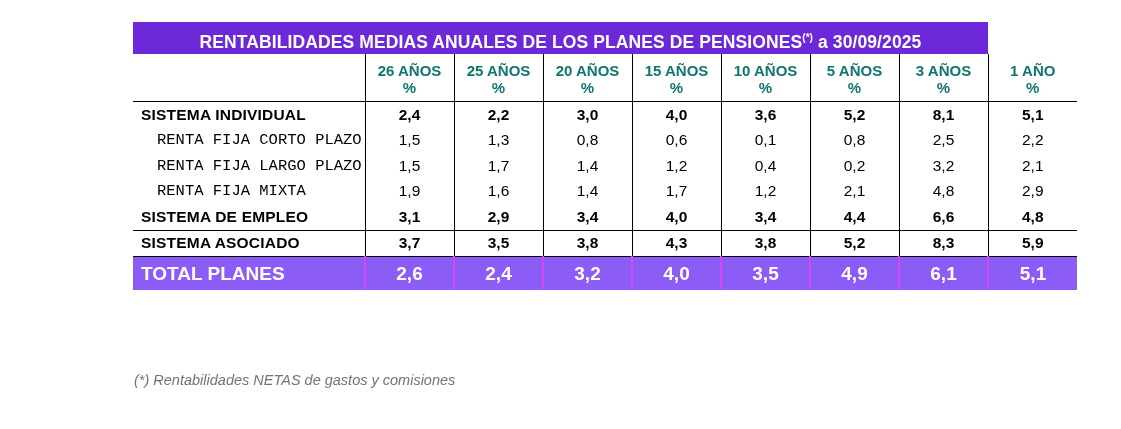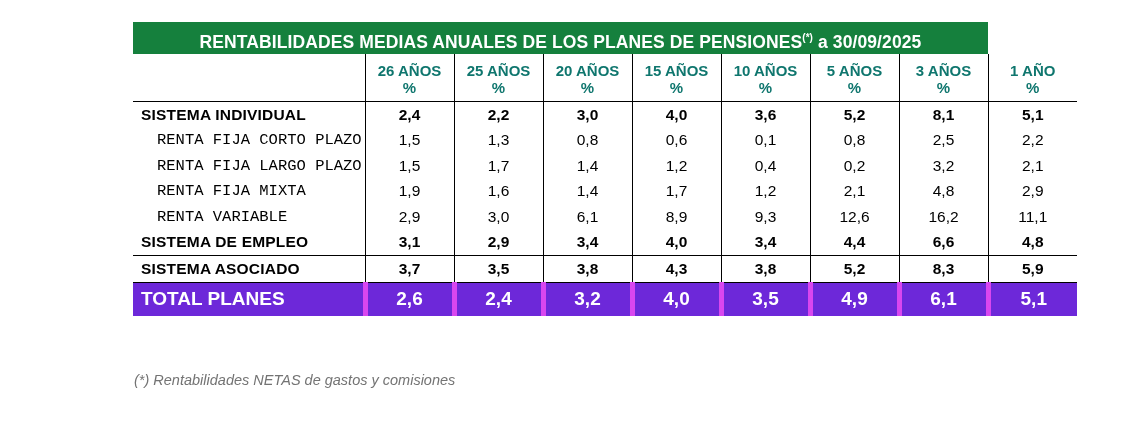--- a/index.html
+++ b/index.html
@@ -29,21 +29,21 @@
     border-collapse: collapse;
     width: 855px;
     table-layout: fixed;
   }
   table.rent td, table.rent th {
     padding: 0;
     margin: 0;
   }
   
   .title-bar {
-    background: #15803d;
+    background: #6d28d9;
     color: #ffffff;
     text-align: center;
     font-size: 17.5px;
     font-weight: bold;
     height: 32px;
     line-height: 32px;
     letter-spacing: 0.1px;
     white-space: nowrap;
   }
   .title-bar sup {
@@ -104,37 +104,37 @@
     font-family: Liberation Mono, monospace;
   }
   .rule-top td {
     border-top: 1.5px solid #000000;
   }
   .rule-bottom td {
     border-bottom: 1.5px solid #000000;
   }
   
   .total-row td {
-    background: #6d28d9;
+    background: #8b5cf6;
     color: #ffffff;
     font-weight: bold;
     font-size: 19px;
     height: 33px;
     vertical-align: middle;
   }
   .total-row td.label {
     text-align: left;
     padding-left: 8px;
     white-space: nowrap;
   }
   .total-row td.num {
     text-align: center;
   }
   .total-row .vsep {
-    border-left: 5px solid #d946ef;
+    border-left: 2px solid #d946ef;
   }
   
   .footnote {
     position: absolute;
     left: 134px;
     top: 372px;
     font-size: 14.5px;
     font-style: italic;
     color: #737373;
     white-space: nowrap;
@@ -221,31 +221,20 @@
           <tr class="row indent">
             <td class="label">RENTA FIJA MIXTA</td>
             <td class="num vsep">1,9</td>
             <td class="num vsep">1,6</td>
             <td class="num vsep">1,4</td>
             <td class="num vsep">1,7</td>
             <td class="num vsep">1,2</td>
             <td class="num vsep">2,1</td>
             <td class="num vsep">4,8</td>
             <td class="num vsep">2,9</td>
-          </tr>
-          <tr class="row indent">
-            <td class="label">RENTA VARIABLE</td>
-            <td class="num vsep">2,9</td>
-            <td class="num vsep">3,0</td>
-            <td class="num vsep">6,1</td>
-            <td class="num vsep">8,9</td>
-            <td class="num vsep">9,3</td>
-            <td class="num vsep">12,6</td>
-            <td class="num vsep">16,2</td>
-            <td class="num vsep">11,1</td>
           </tr>
           <tr class="row bold rule-bottom">
             <td class="label">SISTEMA DE EMPLEO</td>
             <td class="num vsep">3,1</td>
             <td class="num vsep">2,9</td>
             <td class="num vsep">3,4</td>
             <td class="num vsep">4,0</td>
             <td class="num vsep">3,4</td>
             <td class="num vsep">4,4</td>
             <td class="num vsep">6,6</td>

